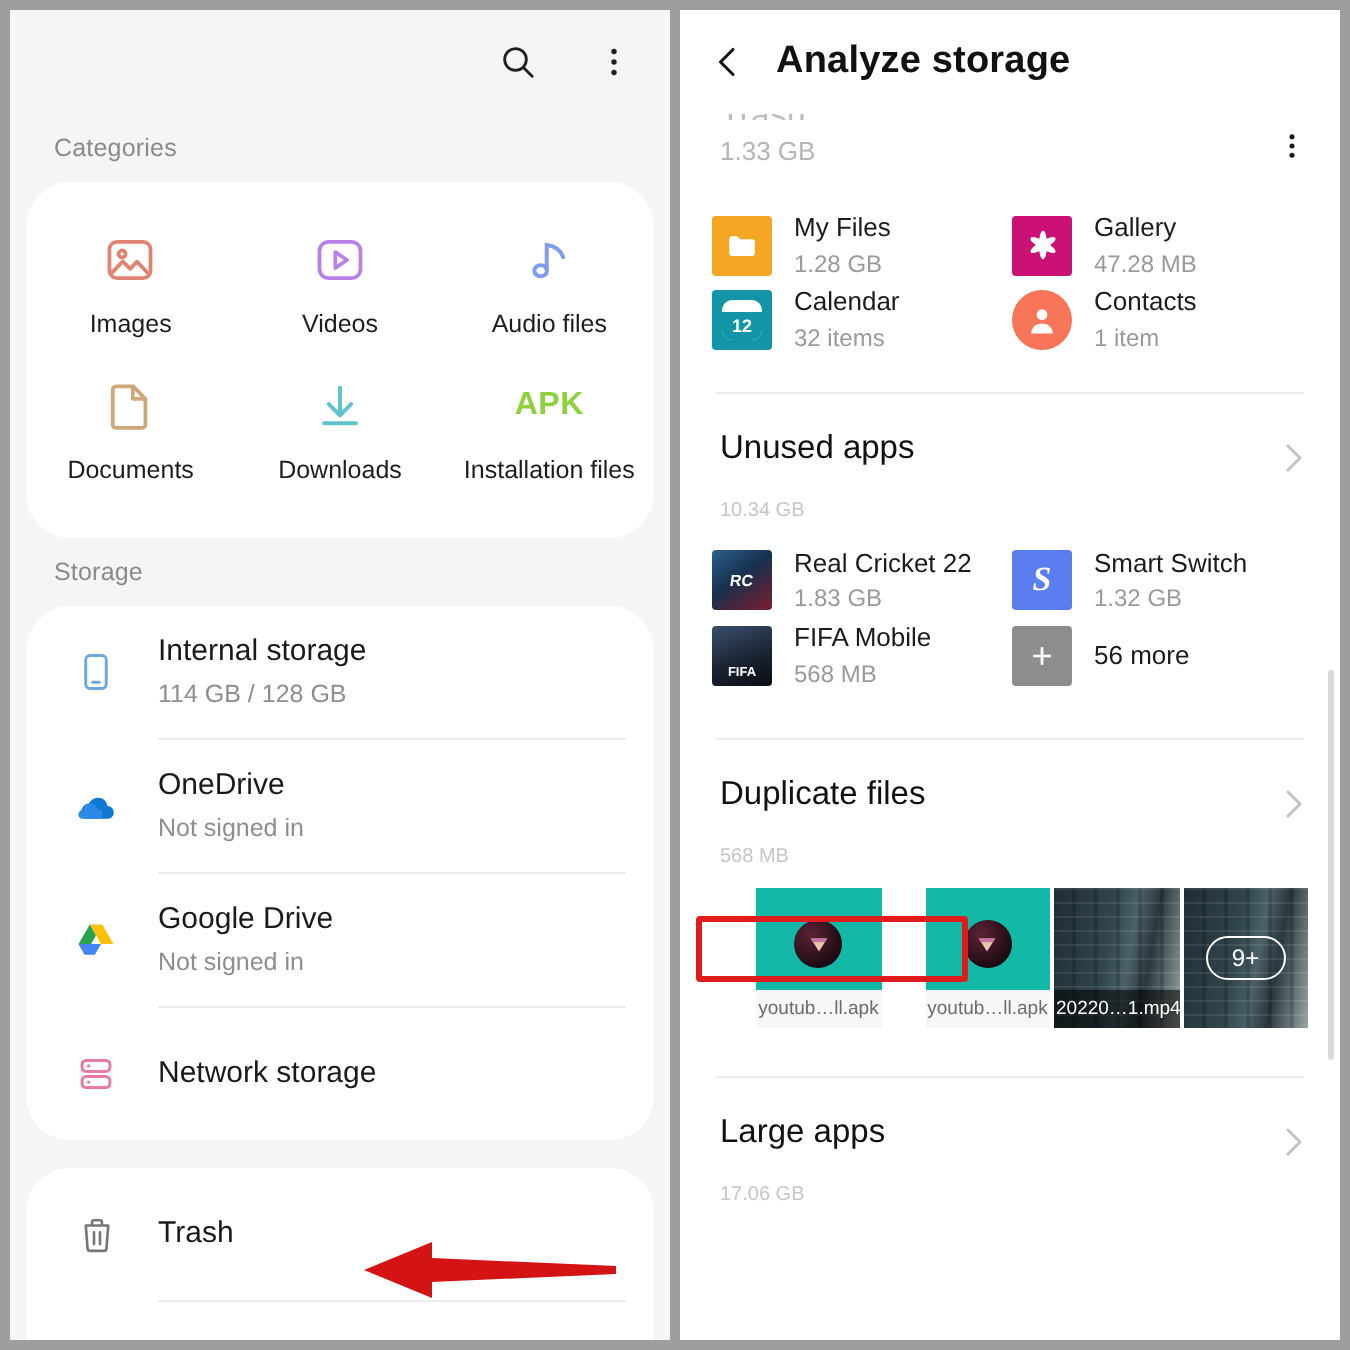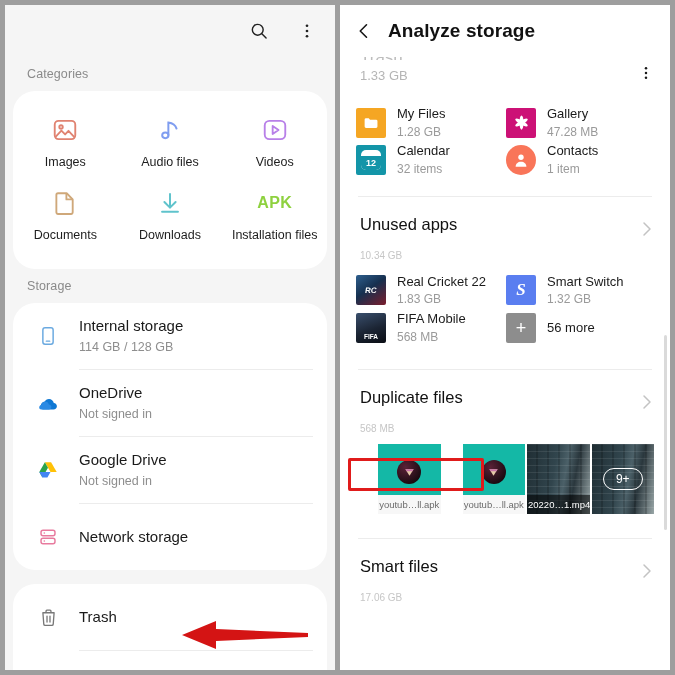--- a/index.html
+++ b/index.html
@@ -113,36 +113,36 @@
               <rect x="3.2" y="4.2" width="17.6" height="15.6" rx="3.2"></rect>
               <circle cx="8.6" cy="9.4" r="1.5"></circle>
               <path d="M4.3 17.4l4.6-4.8 3.2 3.2 2.9-3.1 4.6 4.9" stroke-linecap="round" stroke-linejoin="round"></path>
             </svg>
           </span>
           <span class="lbl">Images</span>
         </div>
 
         <div class="cat-cell">
           <span class="gl">
+            <svg width="28" height="28" viewBox="0 0 24 24" fill="none" stroke="#b880e8" stroke-width="1.6">
+              <rect x="3.2" y="4.2" width="17.6" height="15.6" rx="4"></rect>
+              <path d="M10 8.6l5 3.4-5 3.4z" stroke-linejoin="round"></path>
+            </svg>
+          </span>
+          <span class="lbl">Videos</span>
+        </div>
+
+        <div class="cat-cell">
+          <span class="gl">
             <svg width="28" height="28" viewBox="0 0 24 24" fill="none" stroke="#7f9df0" stroke-width="1.7">
               <path d="M10.6 16.2V5.6c3.6.5 6.1 2.2 7 5.2" stroke-linecap="round"></path>
               <ellipse cx="8" cy="16.6" rx="2.7" ry="2.4"></ellipse>
             </svg>
           </span>
           <span class="lbl">Audio files</span>
-        </div>
-
-        <div class="cat-cell">
-          <span class="gl">
-            <svg width="28" height="28" viewBox="0 0 24 24" fill="none" stroke="#b880e8" stroke-width="1.6">
-              <rect x="3.2" y="4.2" width="17.6" height="15.6" rx="4"></rect>
-              <path d="M10 8.6l5 3.4-5 3.4z" stroke-linejoin="round"></path>
-            </svg>
-          </span>
-          <span class="lbl">Videos</span>
         </div>
       </div>
 
       <div class="grid3">
 
         <div class="cat-cell">
           <span class="gl">
             <svg width="28" height="28" viewBox="0 0 24 24" fill="none" stroke="#cfa87a" stroke-width="1.6">
               <path d="M6 3.6h7.4L18.6 9v11a1.4 1.4 0 0 1-1.4 1.4H6A1.4 1.4 0 0 1 4.6 20V5a1.4 1.4 0 0 1 1.4-1.4z" stroke-linejoin="round"></path>
               <path d="M13.2 3.8v5.1h5.2" stroke-linejoin="round"></path>
@@ -447,21 +447,21 @@
           <div style="position:absolute;inset:0;display:flex;align-items:center;justify-content:center;">
             <span style="border:1.4px solid #fff;border-radius:13px;color:#fff;font-size:12px;padding:3px 12px;">9+</span>
           </div>
         </div>
       </div>
 
       <div class="sec-divider" style="margin-top:24px;"></div>
 
       <div class="sec-head">
         <span>
-          <div class="st">Smart files</div>
+          <div class="st">Large apps</div>
           <div class="ss">17.06 GB</div>
         </span>
         <span class="chev">
           <svg width="14" height="20" viewBox="0 0 14 20" fill="none" stroke="#c3c3c3" stroke-width="1.5" stroke-linecap="round" stroke-linejoin="round">
               <path d="M4 4l6 6-6 6"></path>
             </svg>
         </span>
       </div>
     </div>
 

